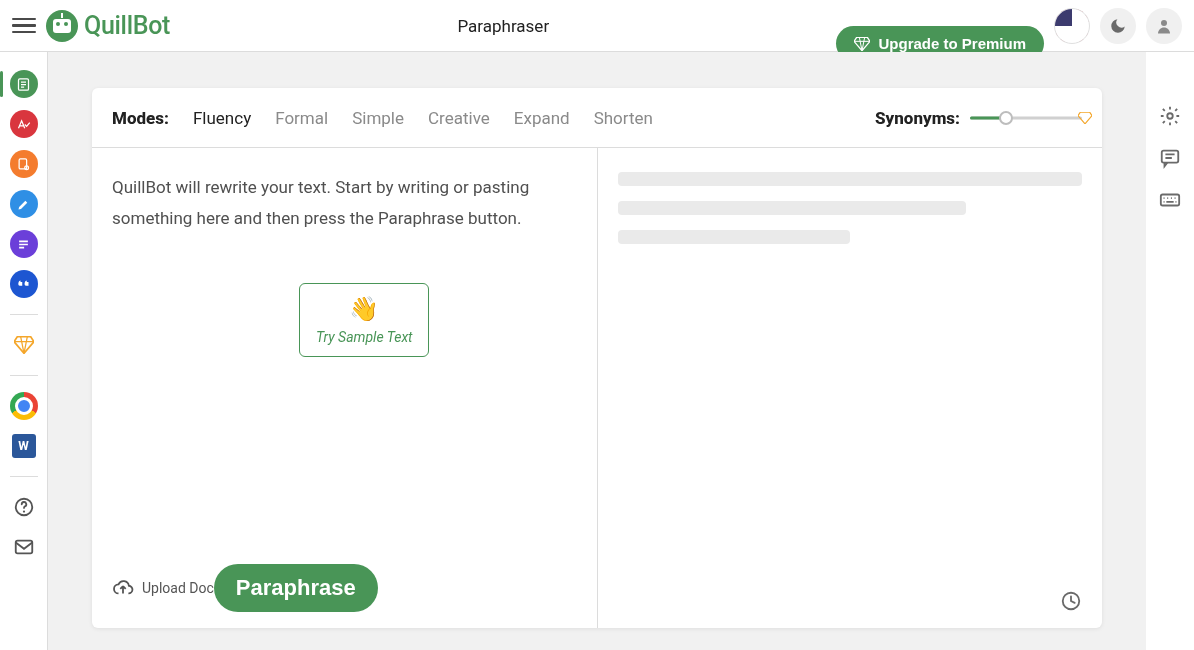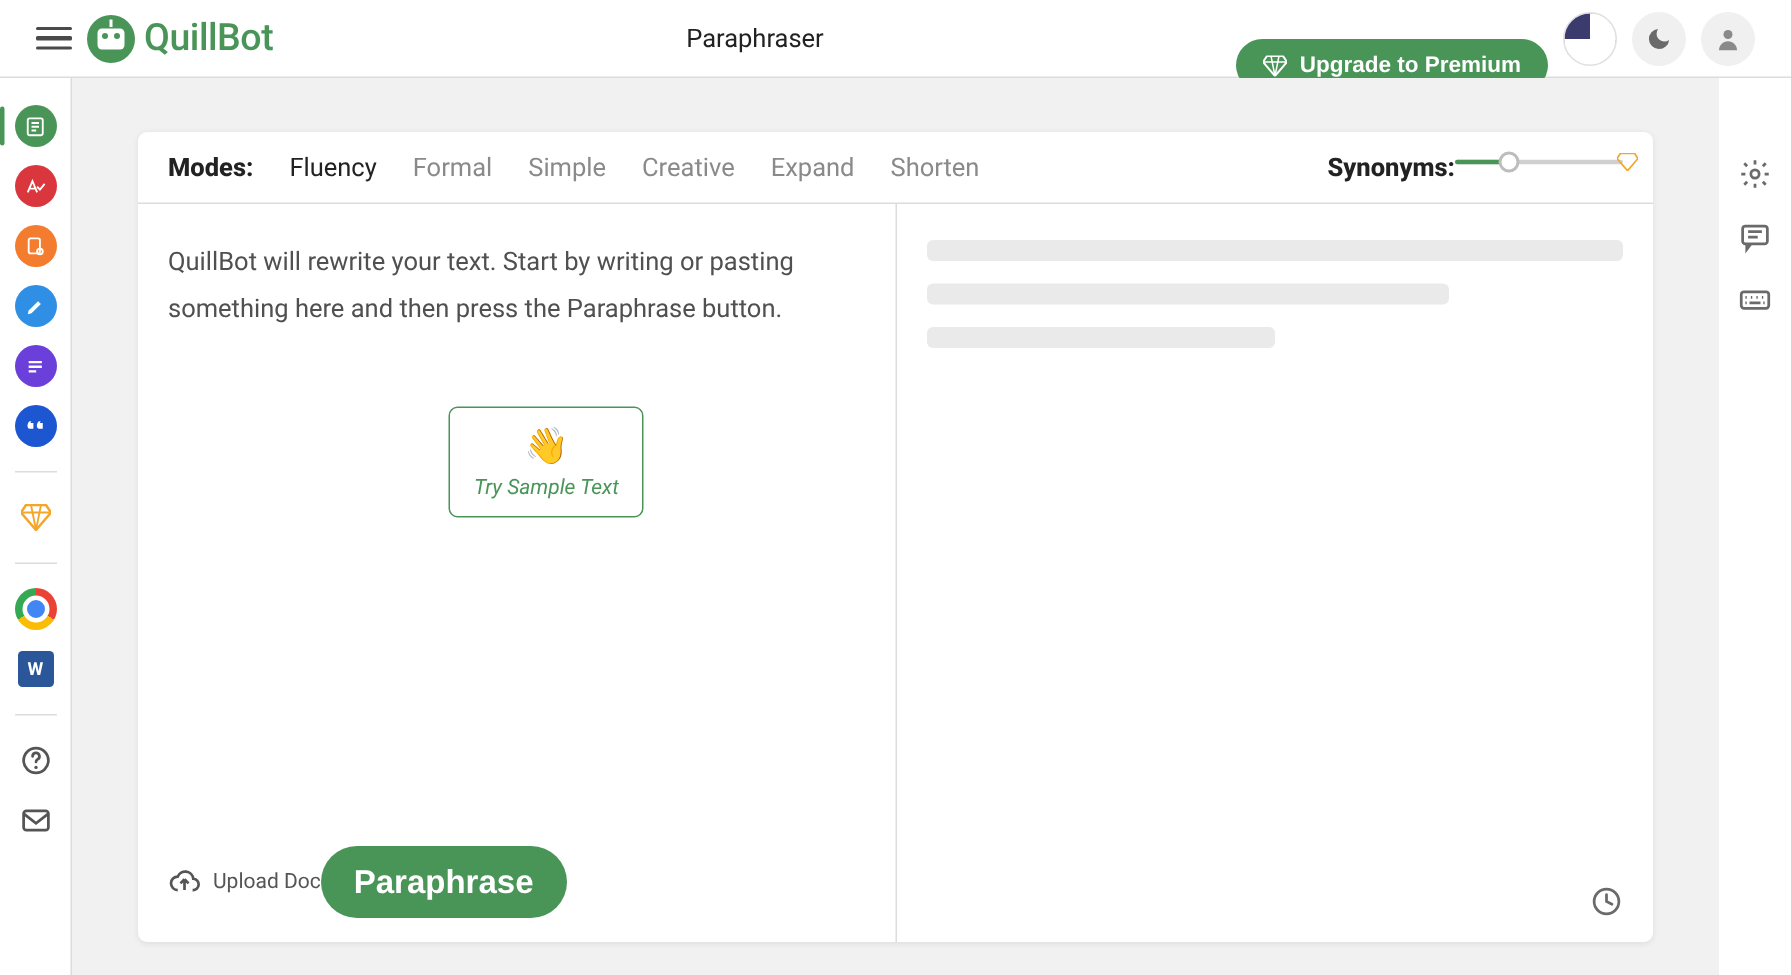--- a/index.html
+++ b/index.html
@@ -23,21 +23,21 @@
     background: #fff;
     overflow: hidden;
   }
 
   
   .header {
     height: 52px;
     border-bottom: 1px solid var(--border);
     display: flex;
     align-items: center;
-    padding: 0 24px;
+    padding: 0 12px;
     gap: 10px;
     background: #fff;
   }
   .hamburger {
     width: 24px; height: 24px;
     display: flex; flex-direction: column; justify-content: center; gap: 4px;
     cursor: pointer;
   }
   .hamburger span { height: 2.5px; background: #4a4a4a; border-radius: 1px; }
 
@@ -168,42 +168,42 @@
     background: #fff;
     border-radius: 6px;
     box-shadow: 0 1px 4px rgba(0,0,0,0.08);
     height: 540px;
     display: flex; flex-direction: column;
     overflow: hidden;
   }
 
   
   .modes-bar {
-    height: 48px;
+    height: 60px;
     border-bottom: 1px solid var(--border);
     display: flex; align-items: center;
     padding: 0 20px;
     gap: 24px;
   }
   .modes-label { font-weight: 800; font-size: 17px; }
   .mode-tab {
     font-size: 17px;
     color: #222;
     padding: 16px 0 15px 0;
     cursor: pointer;
     position: relative;
   }
   .mode-tab.active { color: var(--green); font-weight: 600; }
   .mode-tab.active::after {
     content: ""; position: absolute; left: -6px; right: -6px; bottom: -1px;
     height: 3px; background: var(--green);
   }
   .mode-tab.premium { color: var(--muted); }
 
-  .syno-wrap { margin-left: auto; display: flex; align-items: flex-start; }
+  .syno-wrap { margin-left: auto; display: flex; align-items: center; gap: 10px; }
   .syno-label { font-weight: 800; font-size: 17px; }
   .slider {
     width: 112px; height: 12px; position: relative;
     cursor: pointer;
   }
   .slider .track {
     position: absolute; top: 50%; left: 0; right: 0; height: 3px;
     background: #d0d0d0; transform: translateY(-50%); border-radius: 2px;
   }
   .slider .fill {

